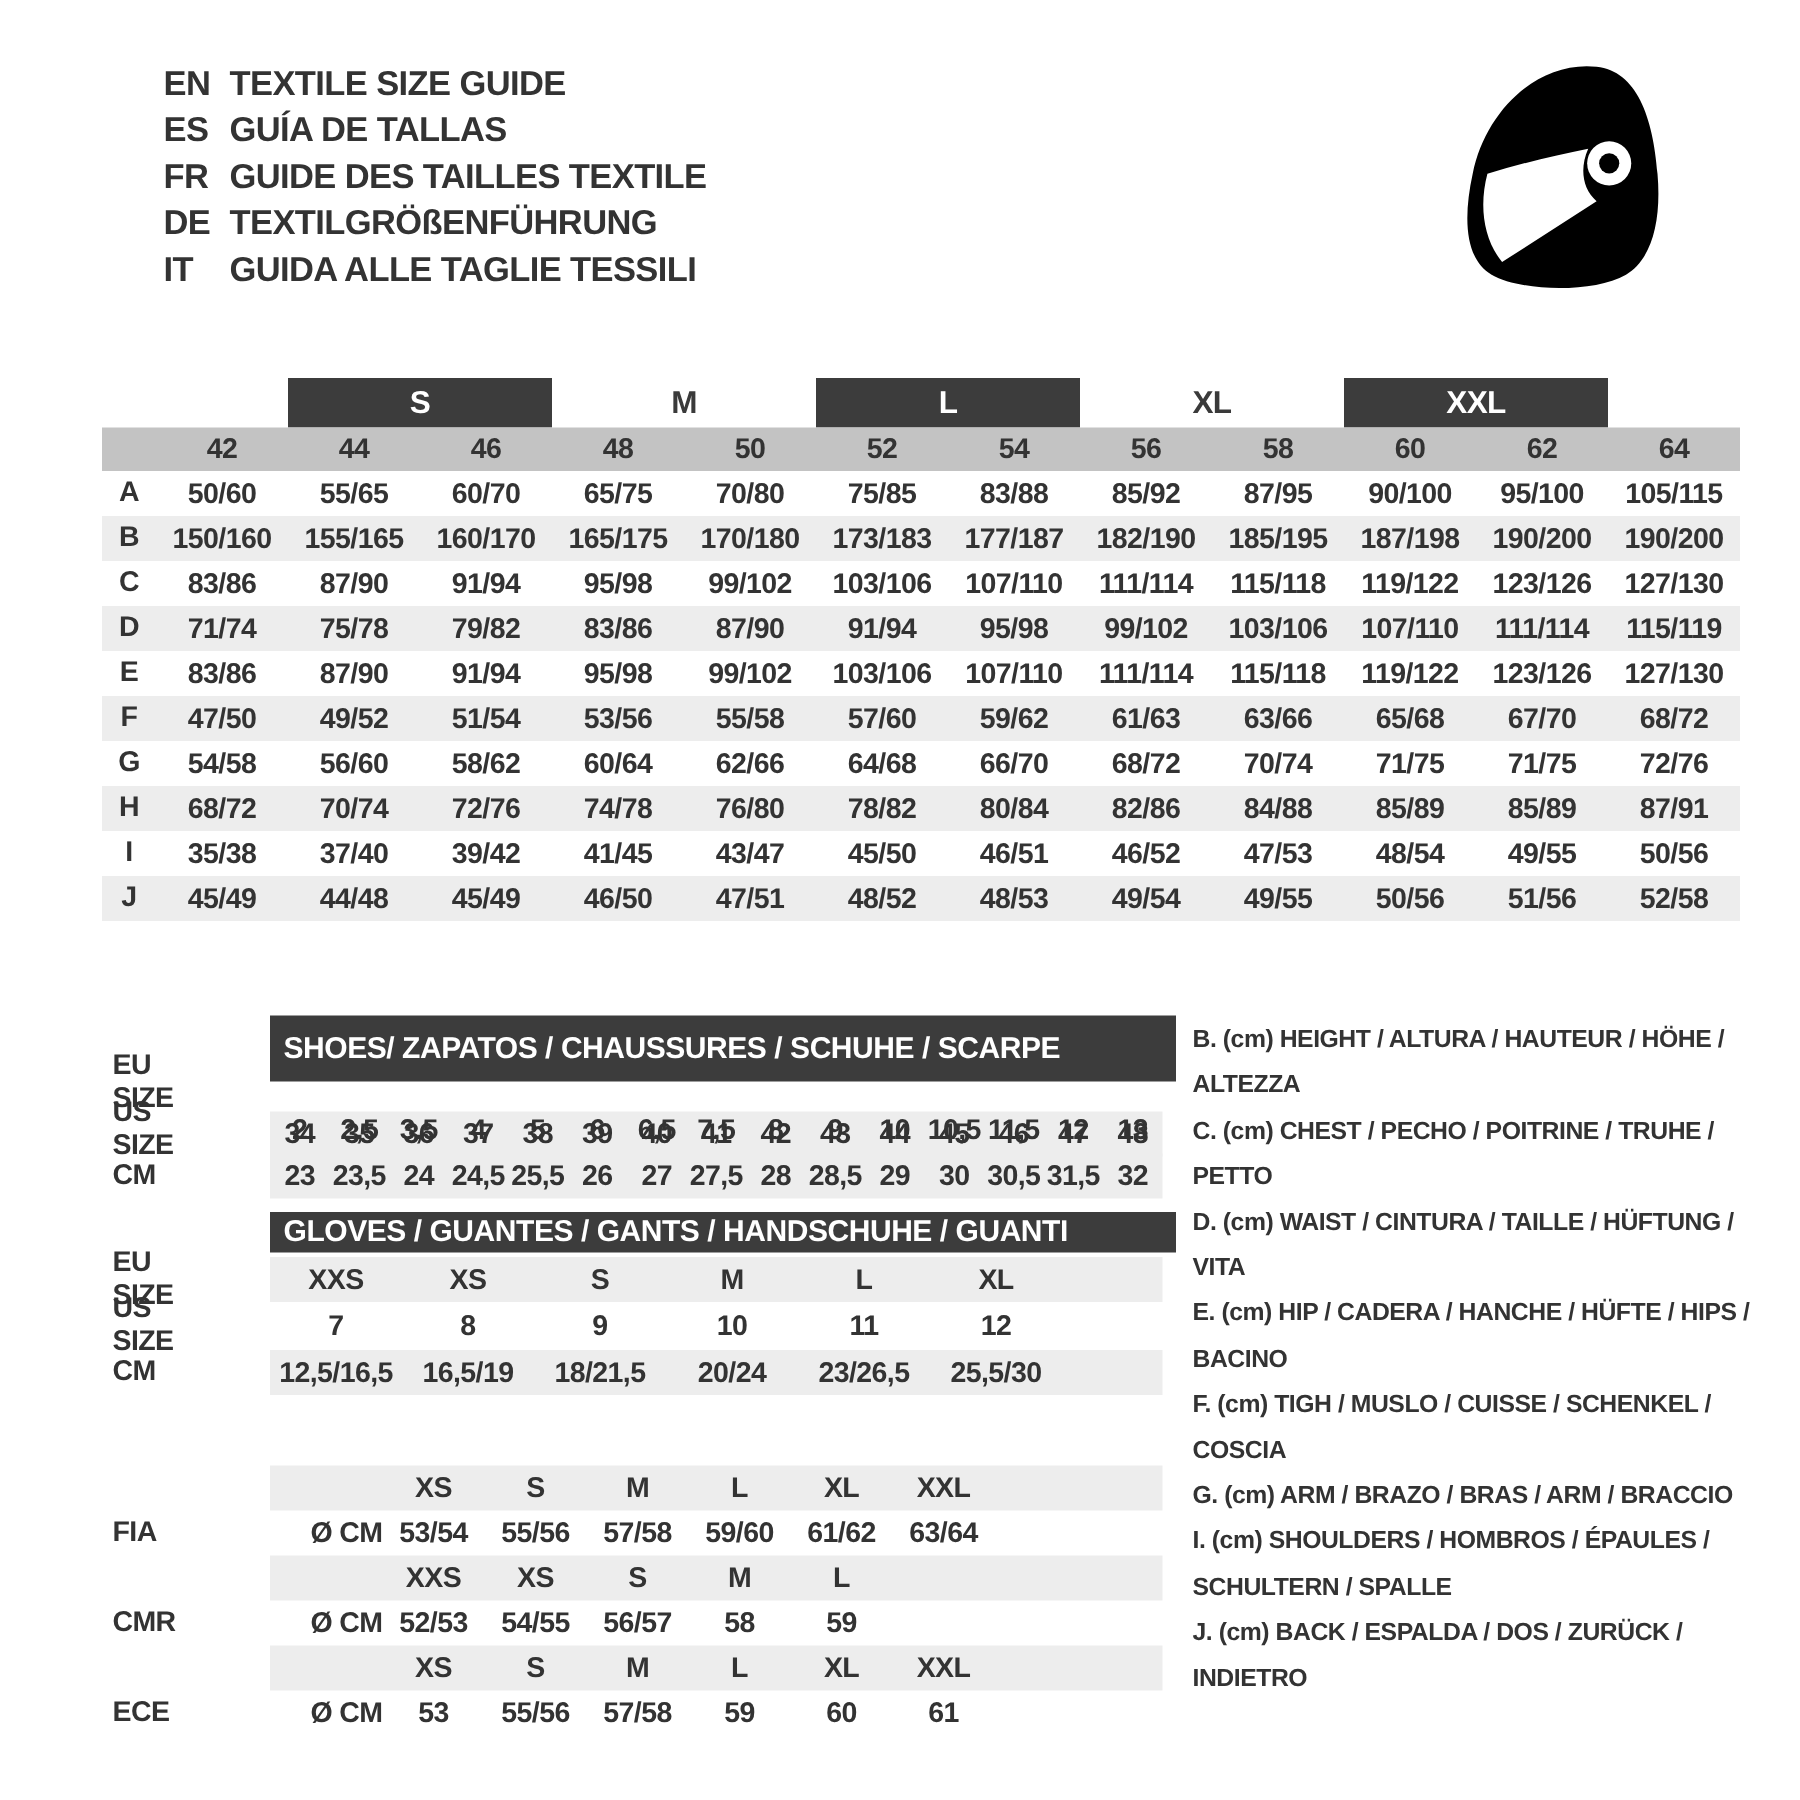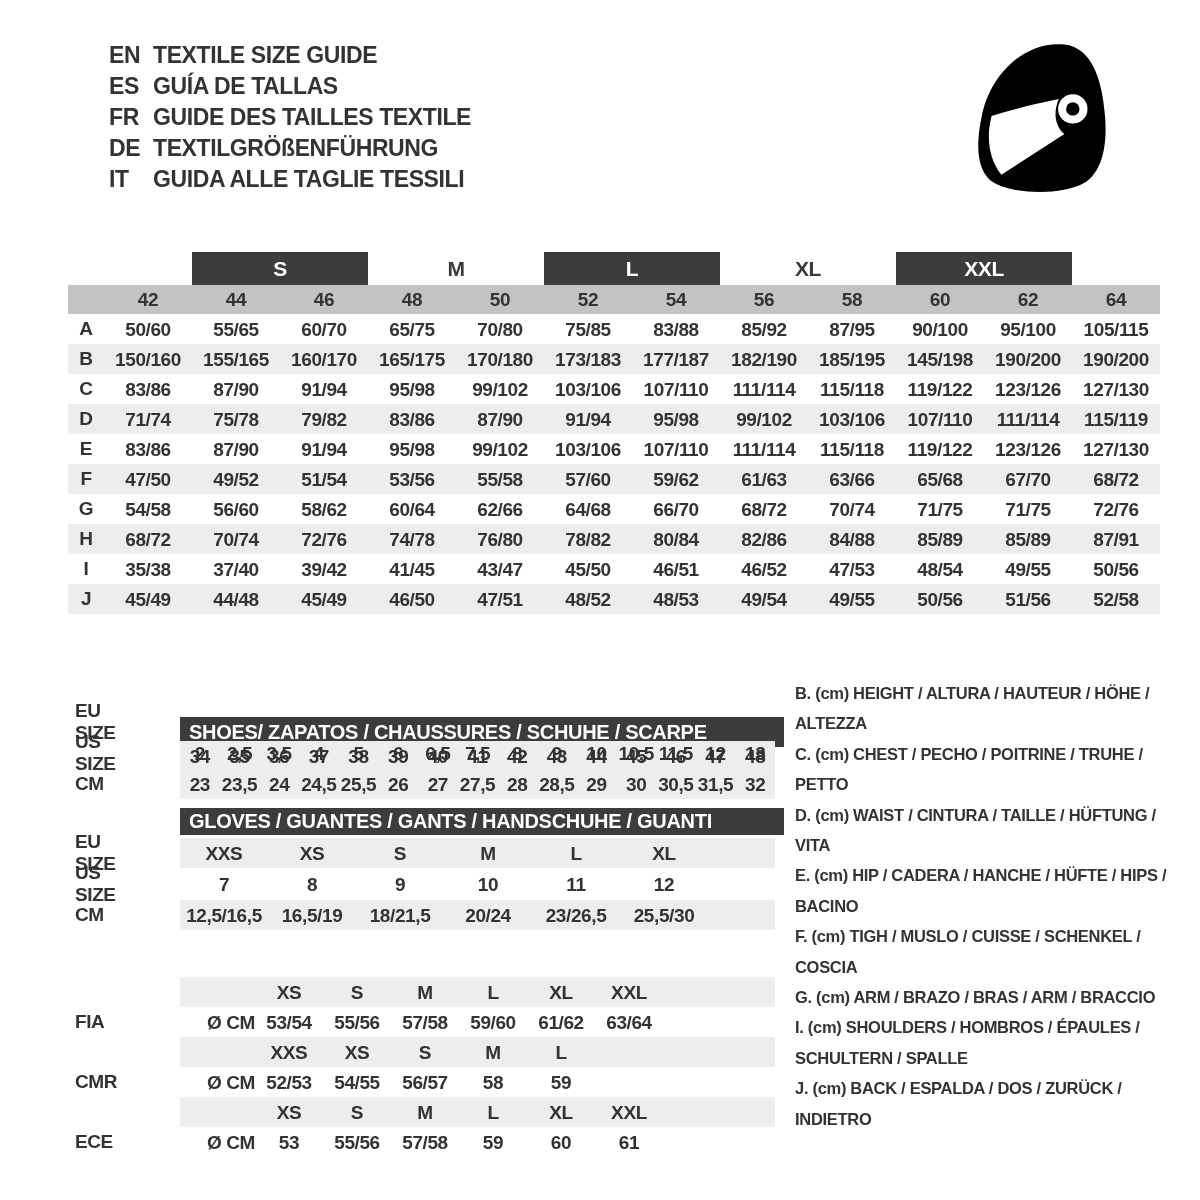--- a/index.html
+++ b/index.html
@@ -118,21 +118,21 @@
         <div class="rowlabel">B</div>
         <div class="cell">150/160</div>
         <div class="cell">155/165</div>
         <div class="cell">160/170</div>
         <div class="cell">165/175</div>
         <div class="cell">170/180</div>
         <div class="cell">173/183</div>
         <div class="cell">177/187</div>
         <div class="cell">182/190</div>
         <div class="cell">185/195</div>
-        <div class="cell">145/198</div>
+        <div class="cell">187/198</div>
         <div class="cell">190/200</div>
         <div class="cell">190/200</div>
       </div>
       <div class="grid main-grid" style="height: 30px;">
         <div class="rowlabel">C</div>
         <div class="cell">83/86</div>
         <div class="cell">87/90</div>
         <div class="cell">91/94</div>
         <div class="cell">95/98</div>
         <div class="cell">99/102</div>
@@ -244,21 +244,21 @@
         <div class="cell">48/52</div>
         <div class="cell">48/53</div>
         <div class="cell">49/54</div>
         <div class="cell">49/55</div>
         <div class="cell">50/56</div>
         <div class="cell">51/56</div>
         <div class="cell">52/58</div>
       </div>
     </div>
 
-  <div class="abs bar-title" style="left:180px;top:677px;width:595px;height:30px;margin-top:40px;">SHOES/ ZAPATOS / CHAUSSURES / SCHUHE / SCARPE</div>
+  <div class="abs bar-title" style="left:180px;top:677px;width:595px;height:44px;">SHOES/ ZAPATOS / CHAUSSURES / SCHUHE / SCARPE</div>
   <div class="abs" id="shoes-labels">
       <div class="abs side-label" style="left: 75px; top: 707px; height: 30px;">EU SIZE</div>
       <div class="abs side-label" style="left: 75px; top: 738px; height: 30px;">US SIZE</div>
       <div class="abs side-label" style="left: 75px; top: 769px; height: 30px;">CM</div>
     </div>
   <div class="abs grid shoes-grid shade" id="shoes-eu" style="left:180px;top:741px;width:595px;height:30px;">
       <div class="cell">34</div>
       <div class="cell">35</div>
       <div class="cell">36</div>
       <div class="cell">37</div>

